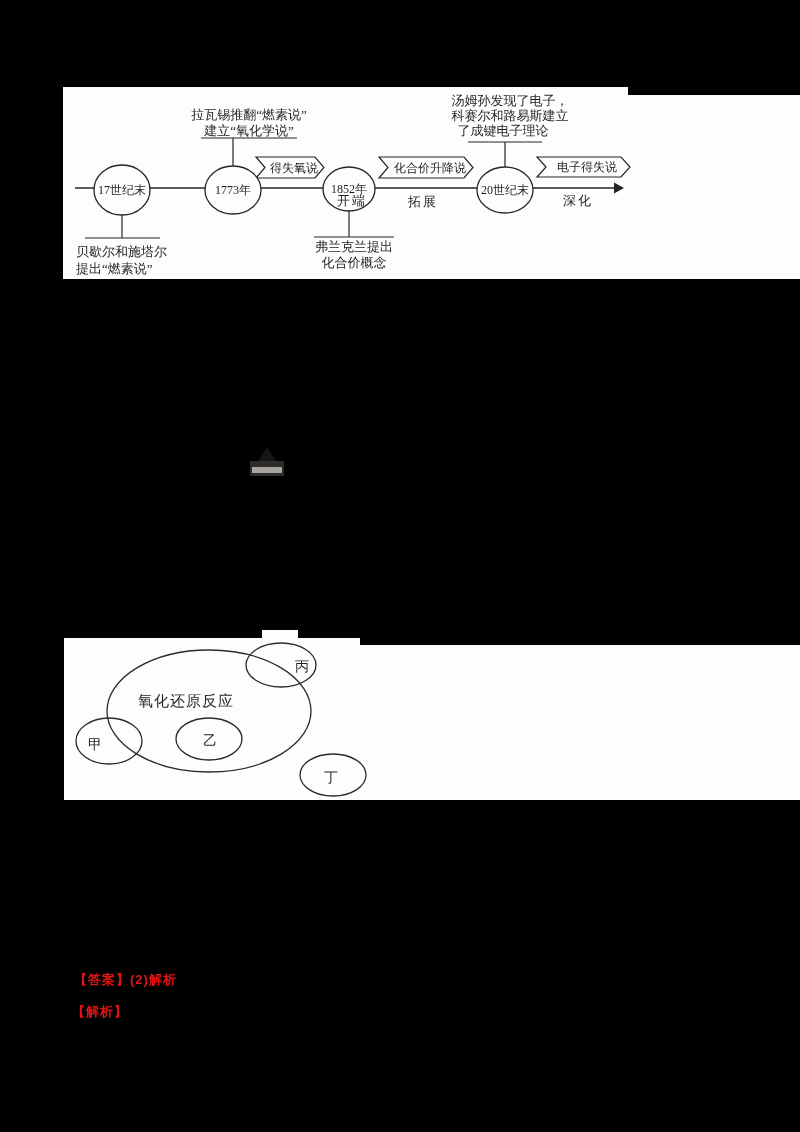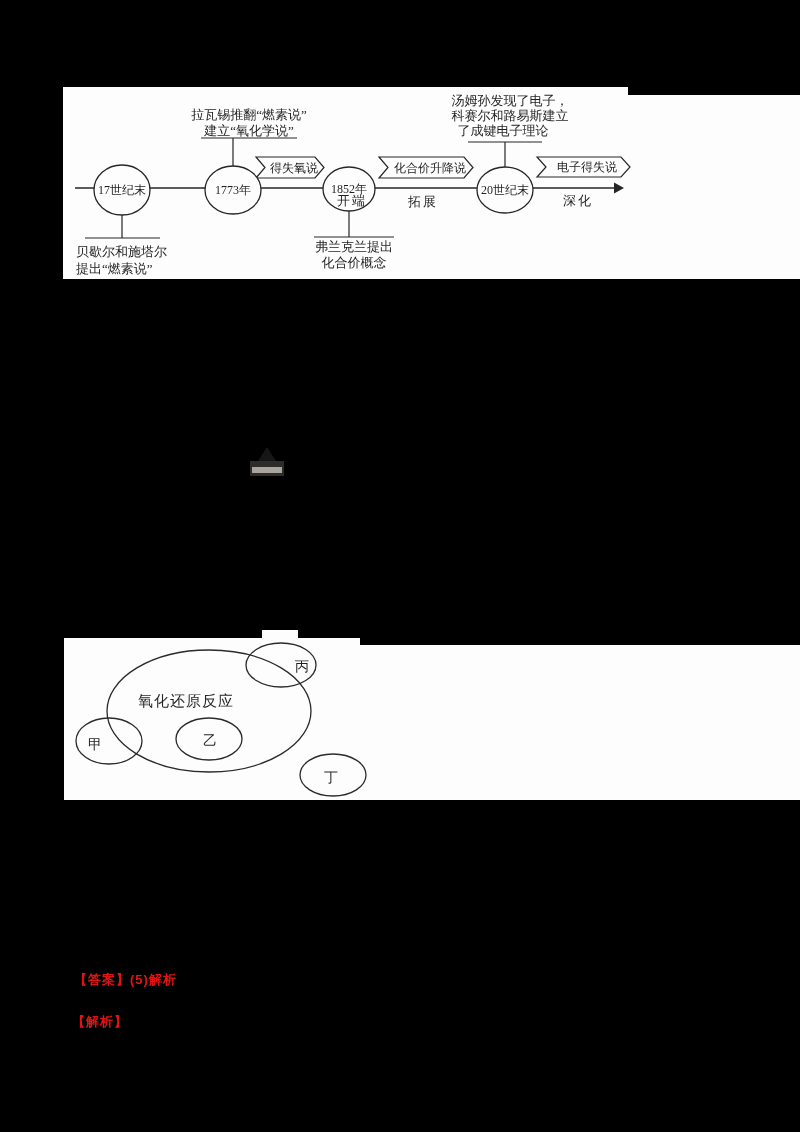--- a/index.html
+++ b/index.html
@@ -133,16 +133,16 @@
       <ellipse cx="269" cy="137" rx="33" ry="21"></ellipse>
     </g>
 
     <text class="venn-universe-label" x="122" y="68" text-anchor="middle">氧化还原反应</text>
     <text class="venn-set-label" x="31" y="111" text-anchor="middle">甲</text>
     <text class="venn-set-label" x="146" y="107" text-anchor="middle">乙</text>
     <text class="venn-set-label" x="238" y="33" text-anchor="middle">丙</text>
     <text class="venn-set-label" x="267" y="144" text-anchor="middle">丁</text>
   </svg>
 
-  <div class="red-line" style="left:74px;top:971px;">【答案】(5)解析</div>
-  <div class="red-line" style="left:72px;top:1003px;margin-top:10px;">【解析】</div>
+  <div class="red-line" style="left:74px;top:971px;">【答案】(2)解析</div>
+  <div class="red-line" style="left:72px;top:1003px;">【解析】</div>
 
 </div>
 
 </body></html>

